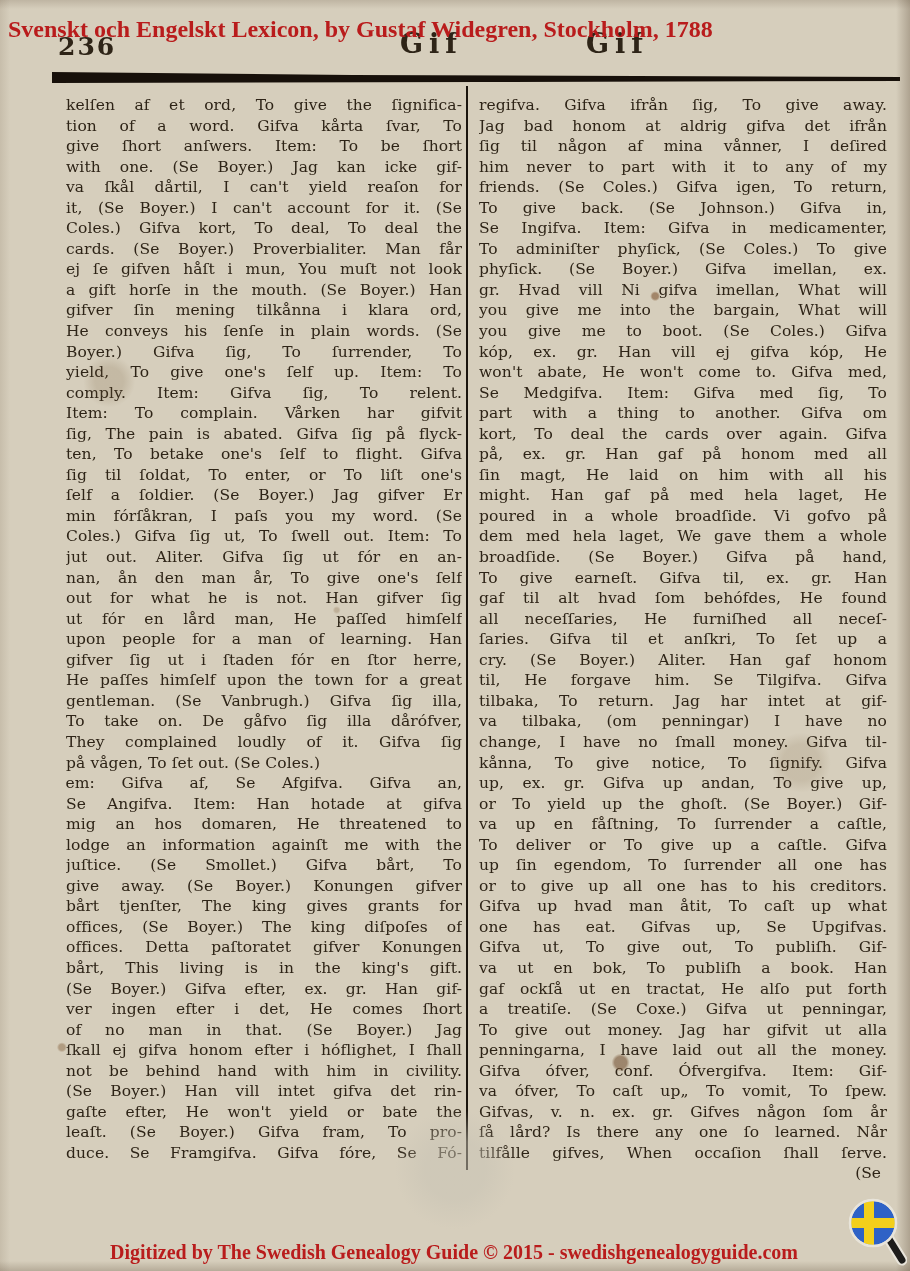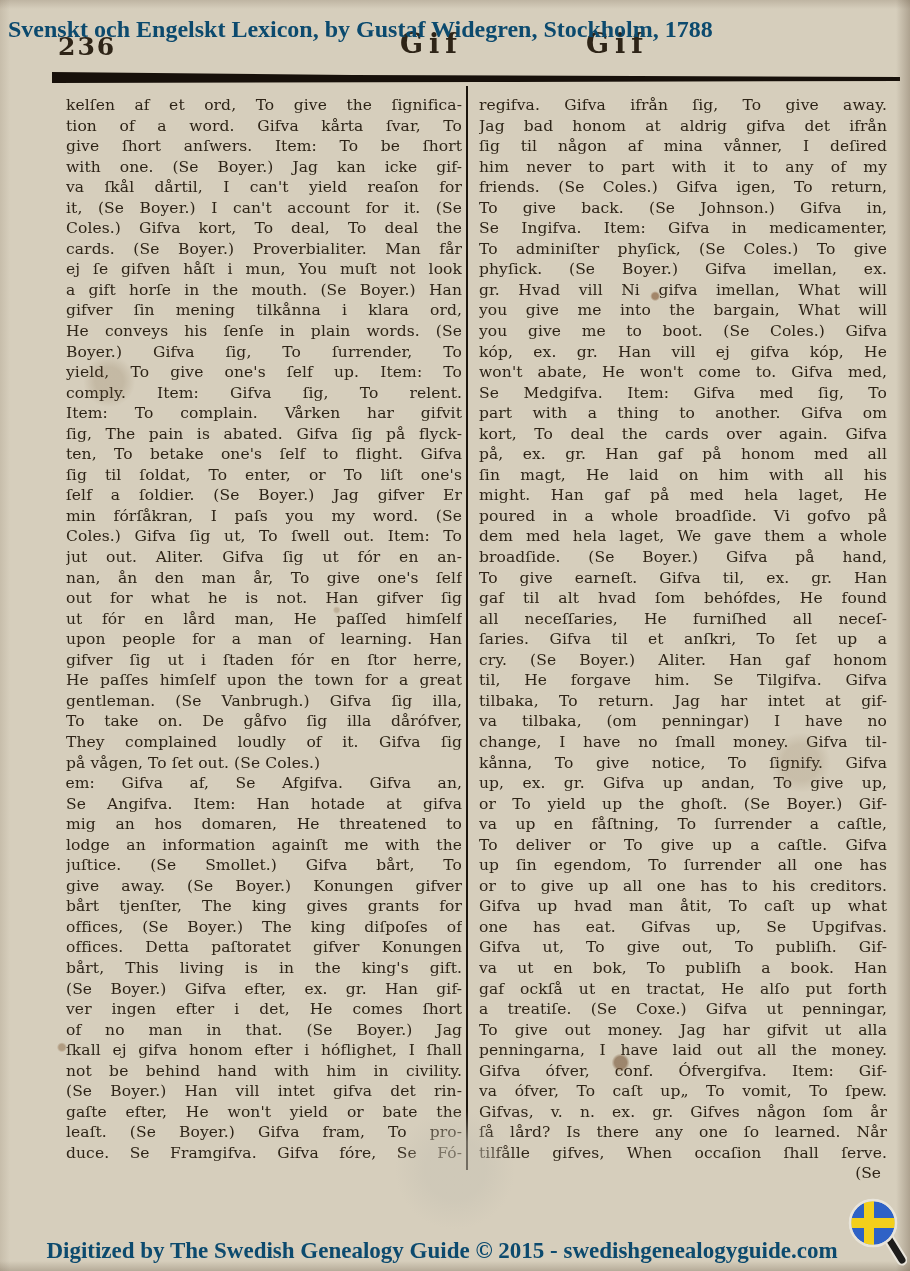--- a/index.html
+++ b/index.html
@@ -18,26 +18,26 @@
       radial-gradient(circle at 37% 48%, rgba(120,85,45,.25) 0 2px, rgba(120,85,45,0) 4px),
       radial-gradient(circle at 12% 30%, rgba(115,90,55,.18) 0 14px, rgba(115,90,55,0) 26px),
       radial-gradient(circle at 88% 60%, rgba(115,90,55,.14) 0 18px, rgba(115,90,55,0) 30px),
       radial-gradient(circle at 50% 92%, rgba(200,195,180,.5) 0 30px, rgba(200,195,180,0) 60px),
       linear-gradient(to left, rgba(70,50,30,.28), rgba(70,50,30,0) 14px),
       linear-gradient(to top, rgba(70,50,30,.22), rgba(70,50,30,0) 10px),
       linear-gradient(to bottom, rgba(70,50,30,.16), rgba(70,50,30,0) 9px),
       linear-gradient(to right, rgba(90,70,45,.12), rgba(90,70,45,0) 10px);
   }
   .green-credit{
-    position:absolute;color:#0c4a6e;
+    position:absolute;color:#b91c1c;
     font-family:"Liberation Serif", serif;font-weight:bold;
     white-space:nowrap;z-index:6;
   }
   .green-credit.top{top:16px;left:8px;font-size:24px;}
-  .green-credit.bottom{bottom:7px;left:4px;width:876px;text-align:center;font-size:23px;}
+  .green-credit.bottom{bottom:7px;left:16px;width:876px;text-align:center;font-size:20px;}
   .page-number{
     position:absolute;top:32px;left:58px;
     font-size:25px;letter-spacing:2px;color:#2e2417;font-weight:bold;
   }
   .running-head{
     position:absolute;top:28px;color:#2e2417;
     font-size:27px;font-weight:bold;letter-spacing:6px;
   }
   .running-head.left{left:400px;}
   .running-head.right{left:586px;}

